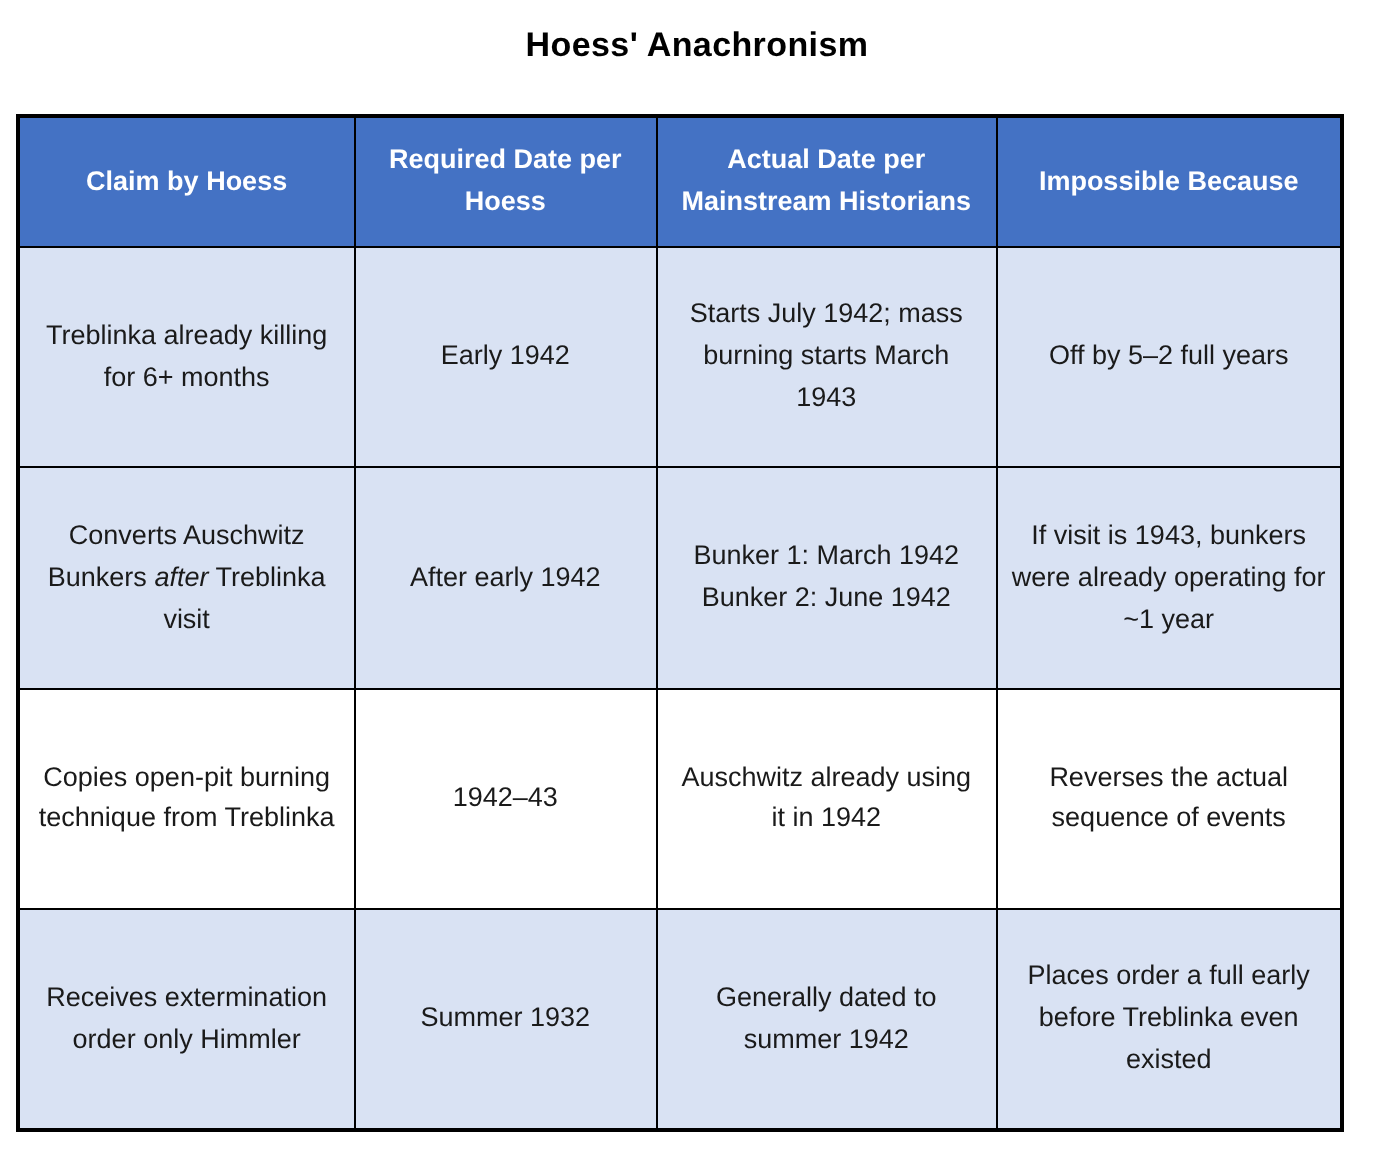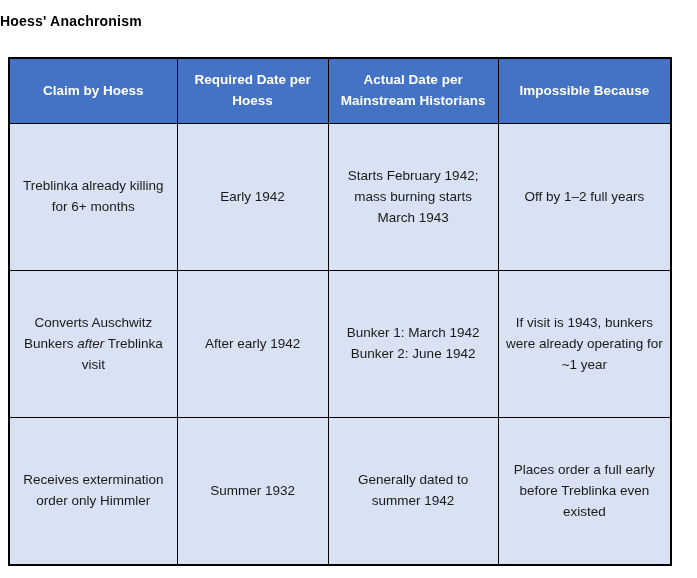--- a/index.html
+++ b/index.html
@@ -15,21 +15,22 @@
   .page {
     position: relative;
     width: 697px;
     height: 578px;
   }
   .page-title {
     position: absolute;
     top: 13px;
     left: 0;
     width: 697px;
-    font-size: 14px;
+    text-align: center;
+    font-size: 17px;
     font-weight: bold;
     color: #000000;
     letter-spacing: 0.2px;
   }
   table.anachronism {
     position: absolute;
     left: 8px;
     top: 57px;
     width: 664px;
     height: 509px;
@@ -82,29 +83,35 @@
         <th>Claim by Hoess</th>
         <th>Required Date per Hoess</th>
         <th>Actual Date per Mainstream Historians</th>
         <th>Impossible Because</th>
       </tr>
     </thead>
     <tbody>
       <tr class="band">
         <td>Treblinka already killing for 6+ months</td>
         <td>Early 1942</td>
-        <td>Starts February 1942; mass burning starts March 1943</td>
-        <td>Off by 1–2 full years</td>
+        <td>Starts July 1942; mass burning starts March 1943</td>
+        <td>Off by 5–2 full years</td>
       </tr>
       <tr class="band">
         <td><span>Converts Auschwitz Bunkers </span><span class="em">after</span><span> Treblinka visit</span></td>
         <td>After early 1942</td>
         <td>Bunker 1: March 1942
 Bunker 2: June 1942</td>
         <td>If visit is 1943, bunkers were already operating for ~1 year</td>
+      </tr>
+      <tr class="plain">
+        <td>Copies open-pit burning technique from Treblinka</td>
+        <td>1942–43</td>
+        <td>Auschwitz already using it in 1942</td>
+        <td>Reverses the actual sequence of events</td>
       </tr>
       <tr class="band">
         <td>Receives extermination order only Himmler</td>
         <td>Summer 1932</td>
         <td>Generally dated to summer 1942</td>
         <td>Places order a full early before Treblinka even existed</td>
       </tr>
     </tbody>
   </table>
 

